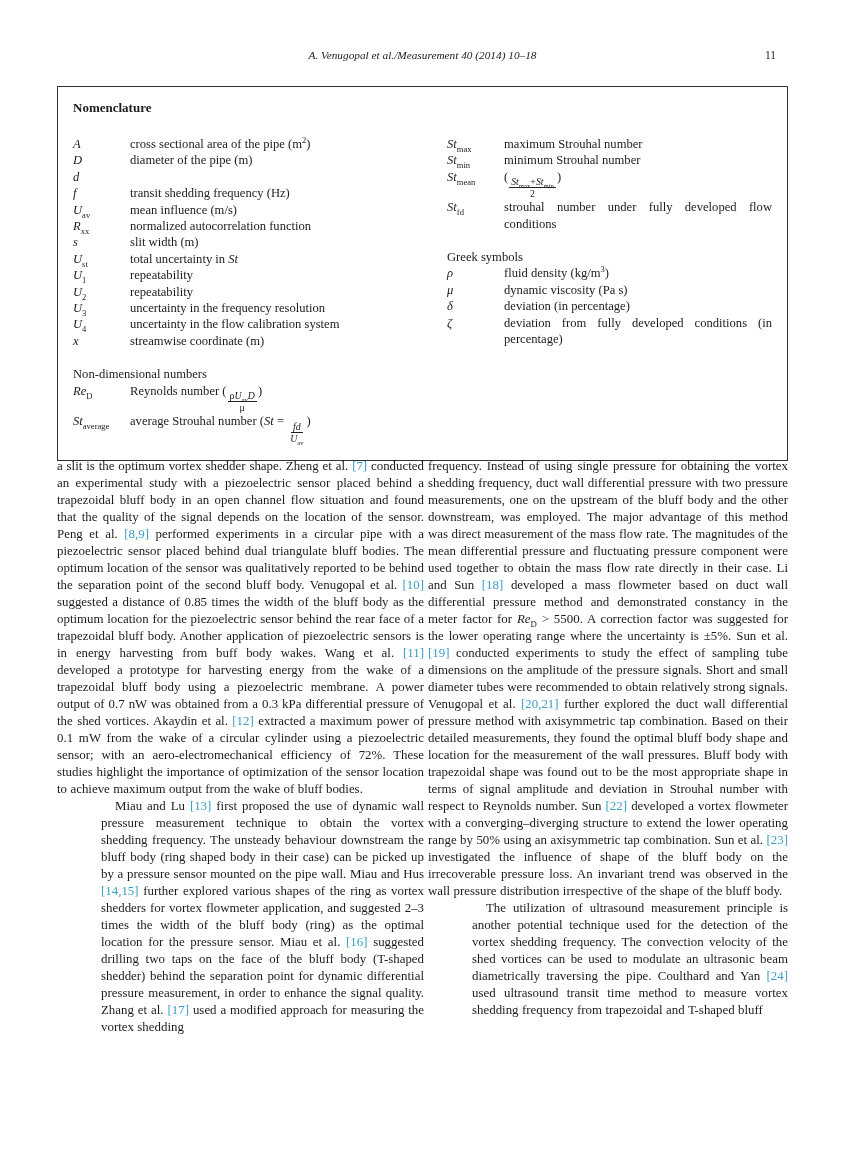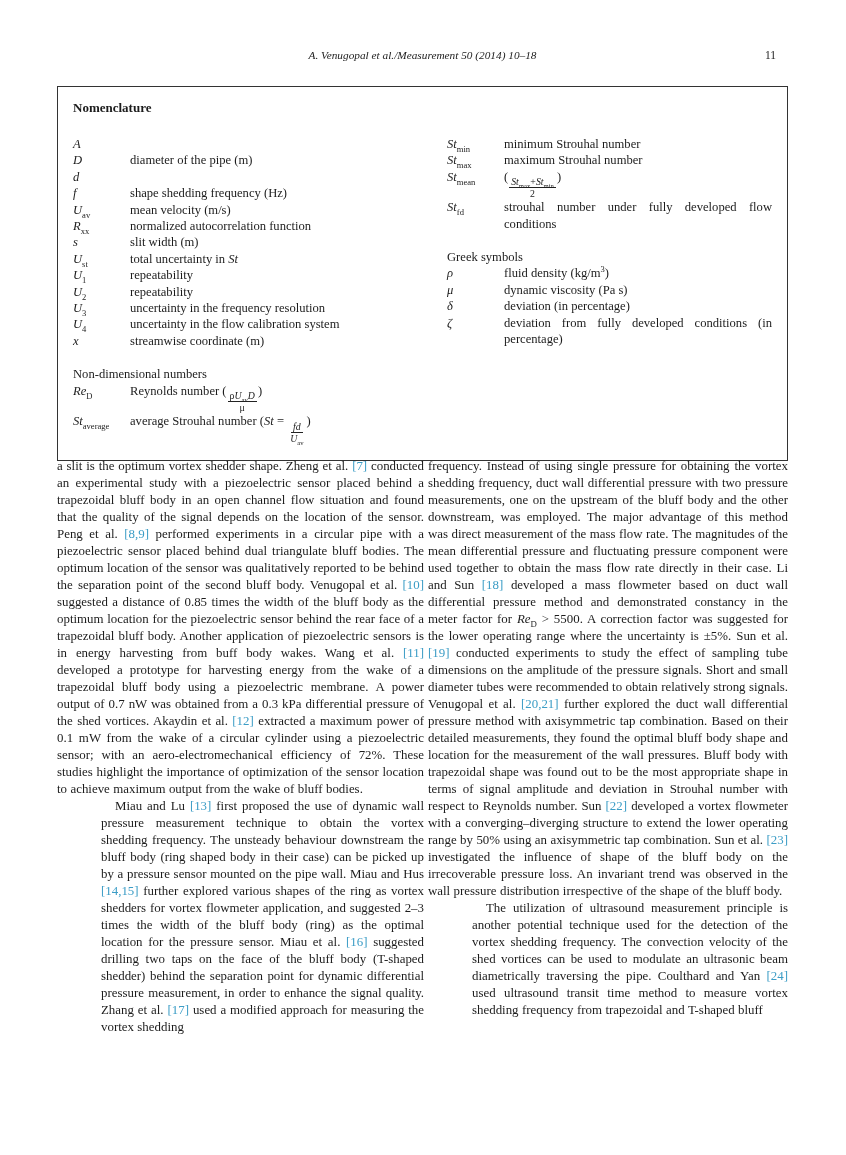--- a/index.html
+++ b/index.html
@@ -49,46 +49,47 @@
     font-size:12.9px;line-height:17px;text-align:justify;margin:0;
     word-spacing:0.2px;
   }
   .para.indent{text-indent:14px;margin-left:44px;}
   .cite{color:var(--cite);}
 </style>
 </head>
 <body>
 
 <div class="pagehead">
-  <div class="runtitle">A. Venugopal et al./Measurement 50 (2014) 10–18</div>
+  <div class="runtitle">A. Venugopal et al./Measurement 40 (2014) 10–18</div>
   <div class="pagenum">11</div>
 </div>
 
 <div class="nombox">
   <div class="nomtitle">Nomenclature</div>
   <div class="nomcols">
     <div class="nomcol-left">
       <div class="gap-list">
           <div class="entry">
             <span class="sym"><em>A</em></span>
+            <span class="def">cross sectional area of the pipe (m<sup>2</sup>)</span>
           </div>
           <div class="entry">
             <span class="sym"><em>D</em></span>
             <span class="def">diameter of the pipe (m)</span>
           </div>
           <div class="entry">
             <span class="sym"><em>d</em></span>
           </div>
           <div class="entry">
             <span class="sym"><em>f</em></span>
-            <span class="def">shape shedding frequency (Hz)</span>
+            <span class="def">transit shedding frequency (Hz)</span>
           </div>
           <div class="entry">
             <span class="sym"><em>U</em><sub>av</sub></span>
-            <span class="def">mean velocity (m/s)</span>
+            <span class="def">mean influence (m/s)</span>
           </div>
           <div class="entry">
             <span class="sym"><em>R</em><sub>xx</sub></span>
             <span class="def">normalized autocorrelation function</span>
           </div>
           <div class="entry">
             <span class="sym"><em>s</em></span>
             <span class="def">slit width (m)</span>
           </div>
           <div class="entry">
@@ -130,26 +131,26 @@
             <span class="def">average Strouhal number (<em>St</em> = <span class="frac">
                 <span class="num"><em>fd</em></span>
                 <span class="den"><em>U</em><sub>av</sub></span>
               </span>)</span>
           </div>
         </div>
     </div>
     <div class="nomcol-right">
       <div class="gap-list">
           <div class="entry">
+            <span class="sym"><em>St</em><sub>max</sub></span>
+            <span class="def">maximum Strouhal number</span>
+          </div>
+          <div class="entry">
             <span class="sym"><em>St</em><sub>min</sub></span>
             <span class="def">minimum Strouhal number</span>
-          </div>
-          <div class="entry">
-            <span class="sym"><em>St</em><sub>max</sub></span>
-            <span class="def">maximum Strouhal number</span>
           </div>
           <div class="entry">
             <span class="sym"><em>St</em><sub>mean</sub></span>
             <span class="def">(<span class="frac">
                 <span class="num"><em>St</em><sub>max</sub>+<em>St</em><sub>min</sub></span>
                 <span class="den">2</span>
               </span>)</span>
           </div>
           <div class="entry">
             <span class="sym"><em>St</em><sub>fd</sub></span>

